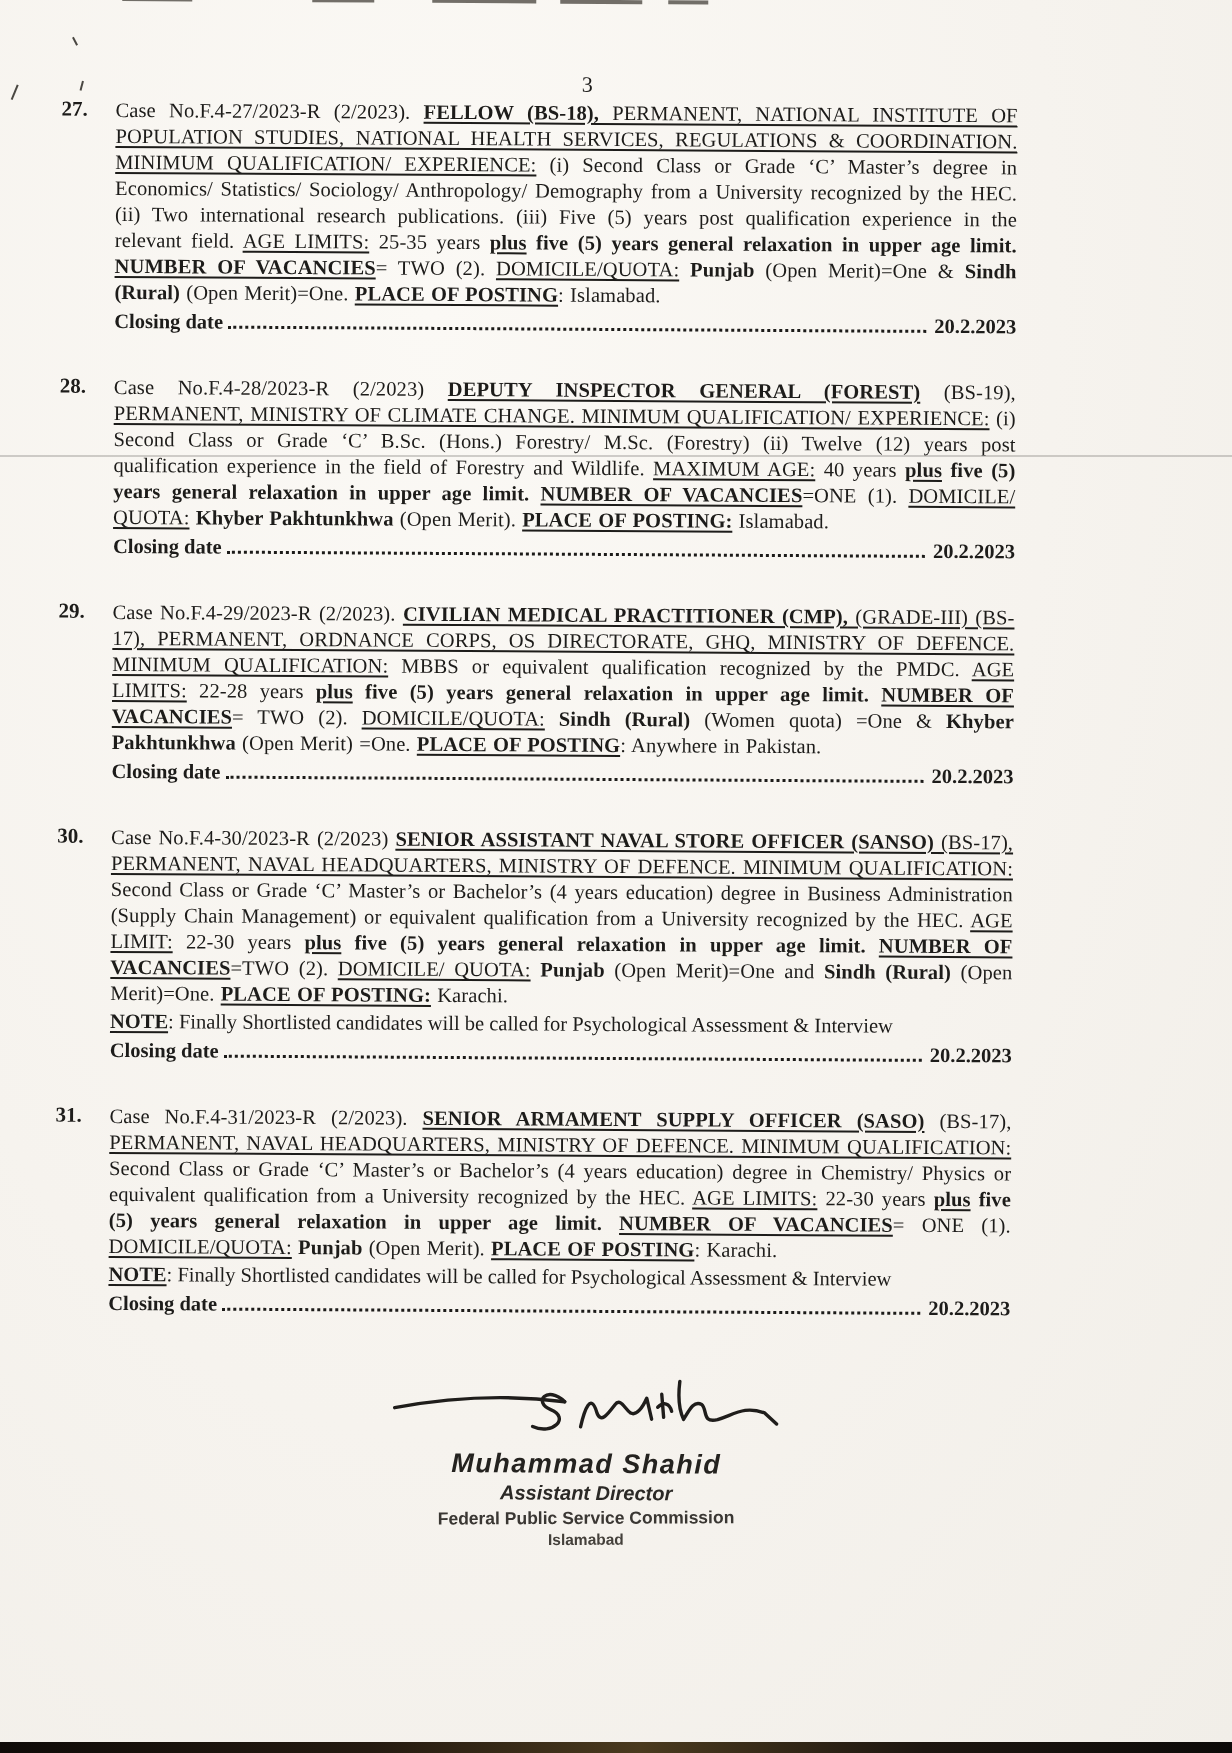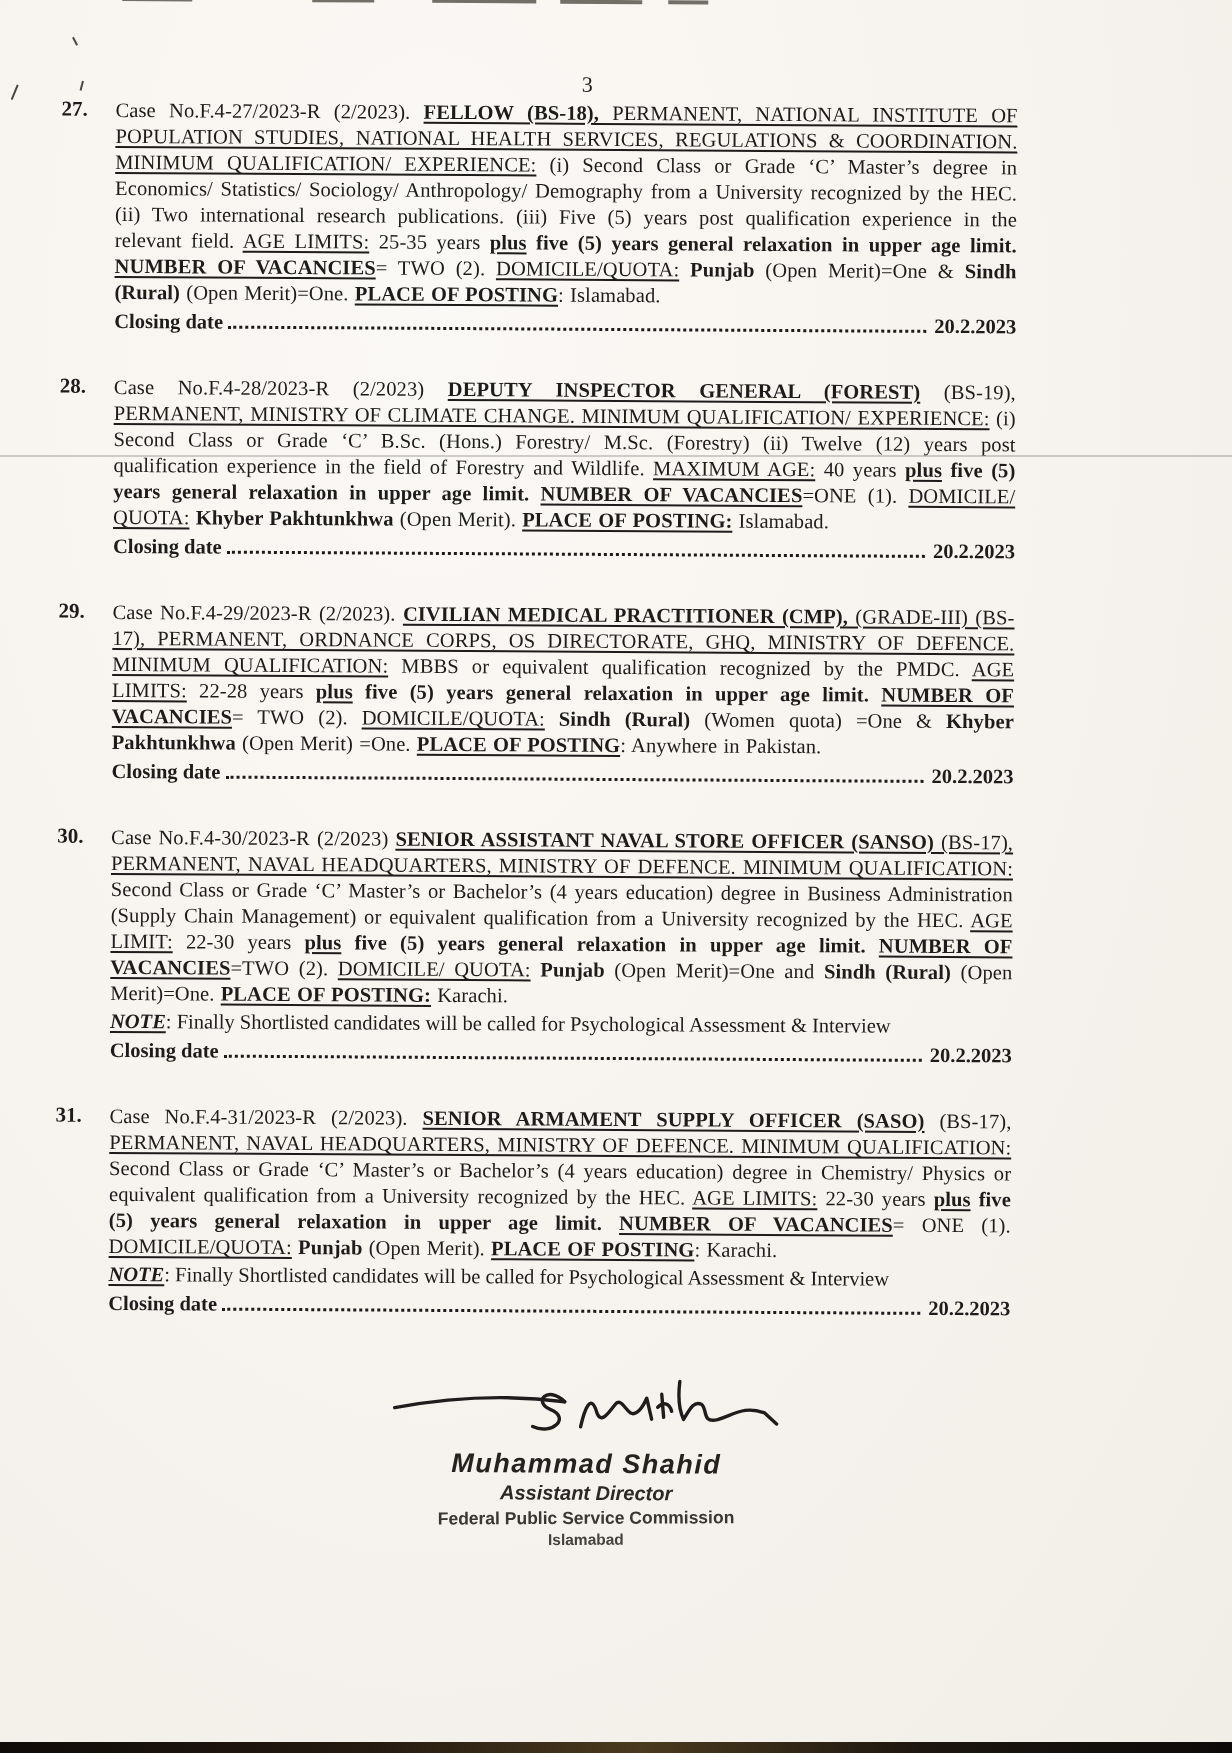--- a/index.html
+++ b/index.html
@@ -11,21 +11,21 @@
   .sheet{position:absolute;inset:0;transform:rotate(0.35deg);transform-origin:50% 40%;}
   .pageno{position:absolute;left:578px;top:72px;font-size:22px;}
   .content{position:absolute;left:58px;top:100px;width:956px;}
   .case{display:flex;margin-bottom:40px;}
   .num{width:54px;font-weight:bold;font-size:21px;flex:0 0 54px;}
   .body-col{flex:1;min-width:0;}
   .case-body{font-size:20.5px;line-height:26px;text-align:justify;letter-spacing:0.1px;word-spacing:1px;}
   .case-body .b{font-weight:bold;}
   .case-body .u{text-decoration:underline;text-underline-offset:3px;text-decoration-thickness:1.6px;}
   .note{font-size:20.5px;line-height:26px;margin-top:2px;}
-  .note .nlabel{font-weight:bold;text-decoration:underline;text-underline-offset:3px;text-decoration-thickness:1.8px;font-style:italic;}
+  .note .nlabel{font-weight:bold;text-decoration:underline;text-underline-offset:3px;text-decoration-thickness:1.8px;}
   .closing{display:flex;align-items:flex-end;font-weight:bold;font-size:20.5px;line-height:26px;margin-top:3px;}
   .leader{flex:1;border-bottom:3.5px dotted #1c1b19;margin:0 8px 6px 5px;}
   .sig{margin-top:42px;margin-left:298px;width:470px;text-align:center;font-family:"Liberation Sans",sans-serif;}
   .sig svg{display:block;margin:0 auto -4px auto;}
   .sig-name{font-weight:bold;font-style:italic;font-size:27px;letter-spacing:1.5px;color:#24221f;}
   .sig-title{font-weight:bold;font-style:italic;font-size:20px;margin-top:2px;color:#2b2926;}
   .sig-org{font-weight:bold;font-size:17.5px;margin-top:3px;color:#3a3733;transform:rotate(-0.6deg);}
   .sig-city{font-weight:bold;font-size:15.5px;margin-top:2px;color:#44403b;transform:rotate(-0.6deg);}
   .scan-line{position:absolute;left:0;width:1232px;top:455px;height:2px;background:rgba(115,112,108,0.32);}
   .scan-bottom{position:absolute;left:0;right:0;bottom:0;height:11px;

